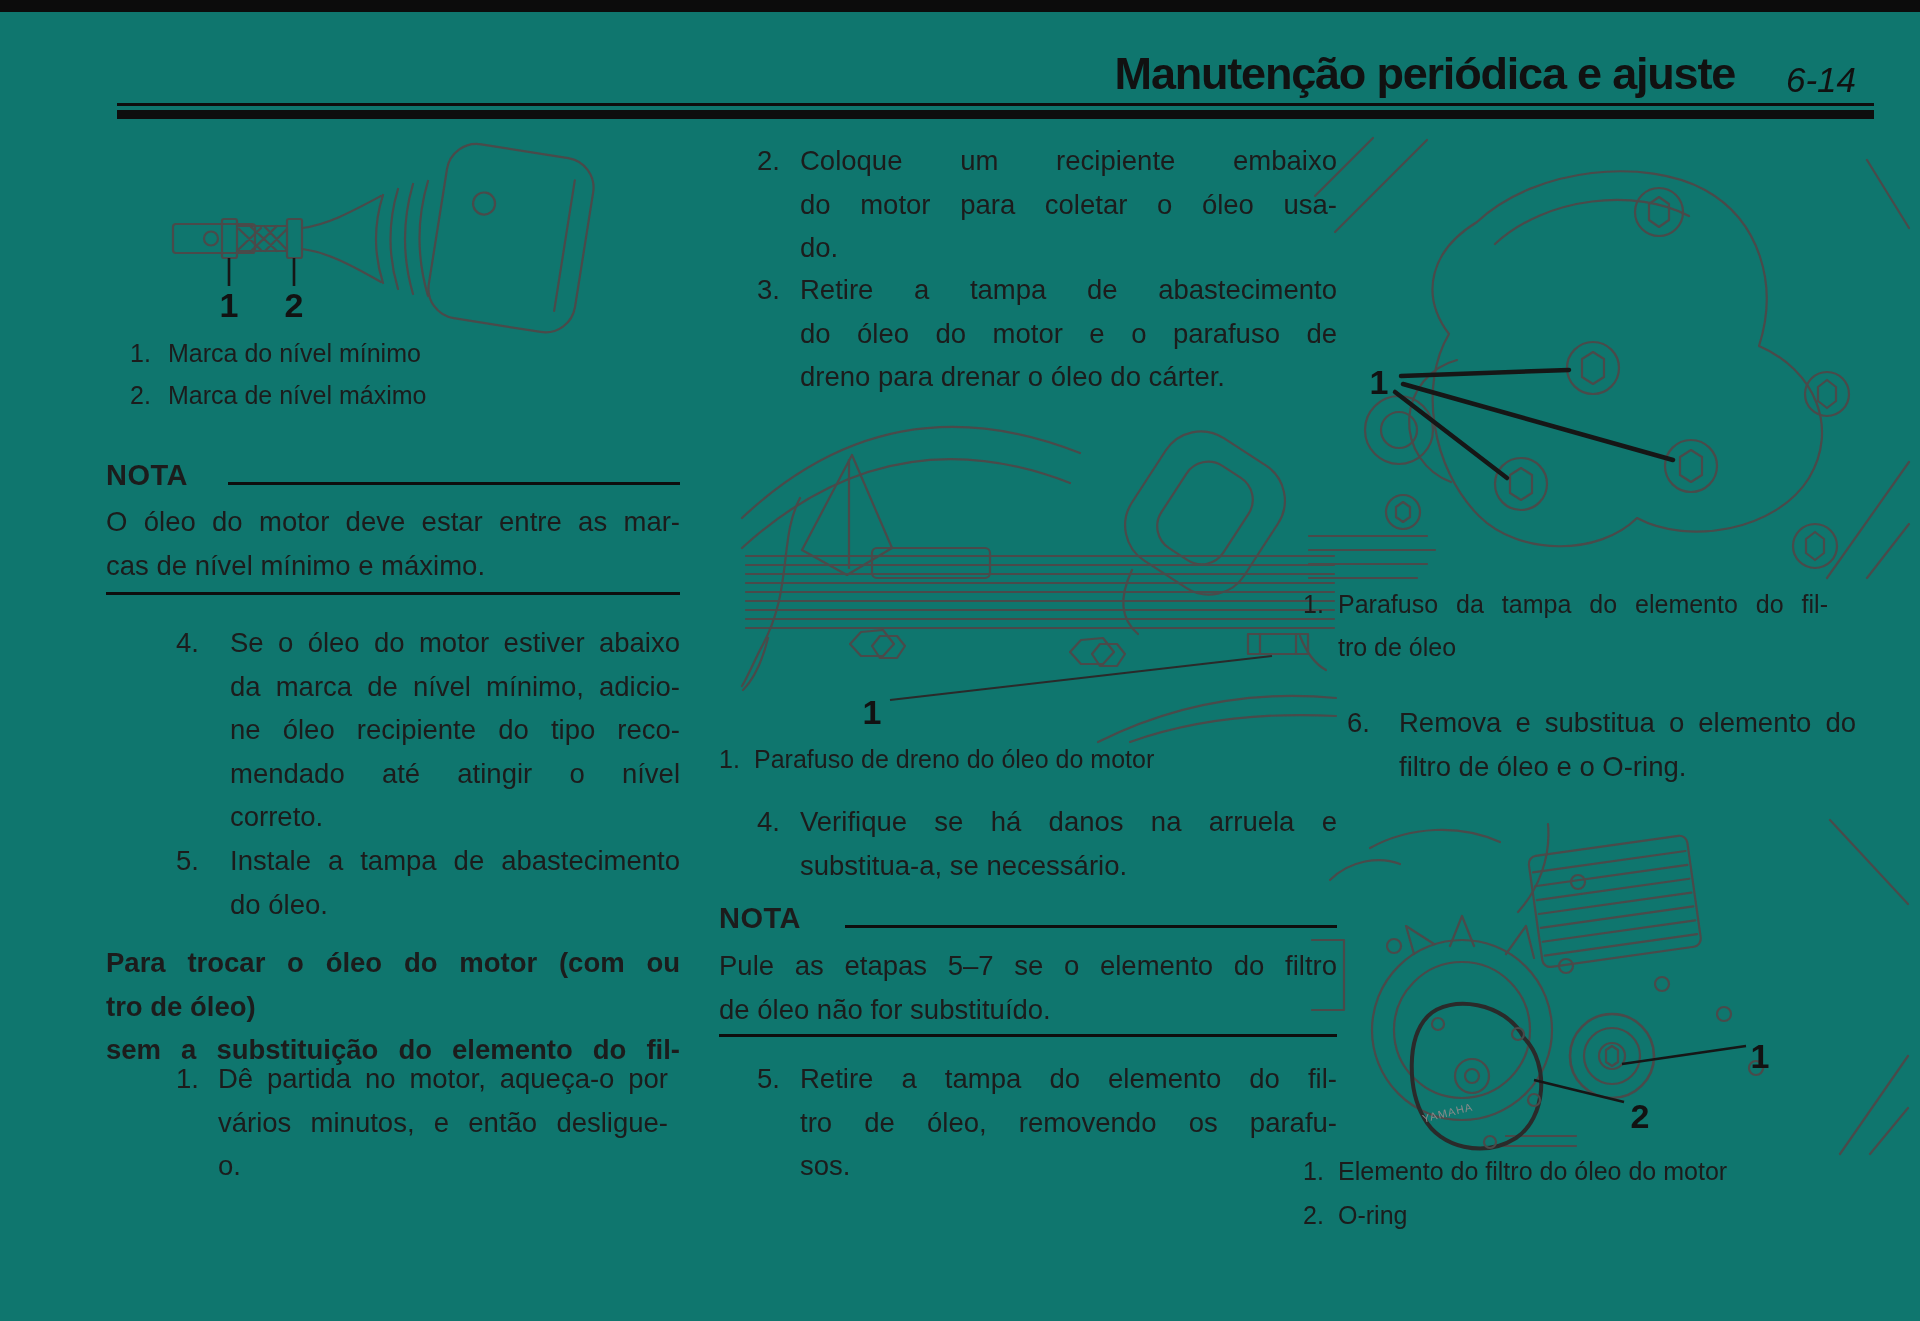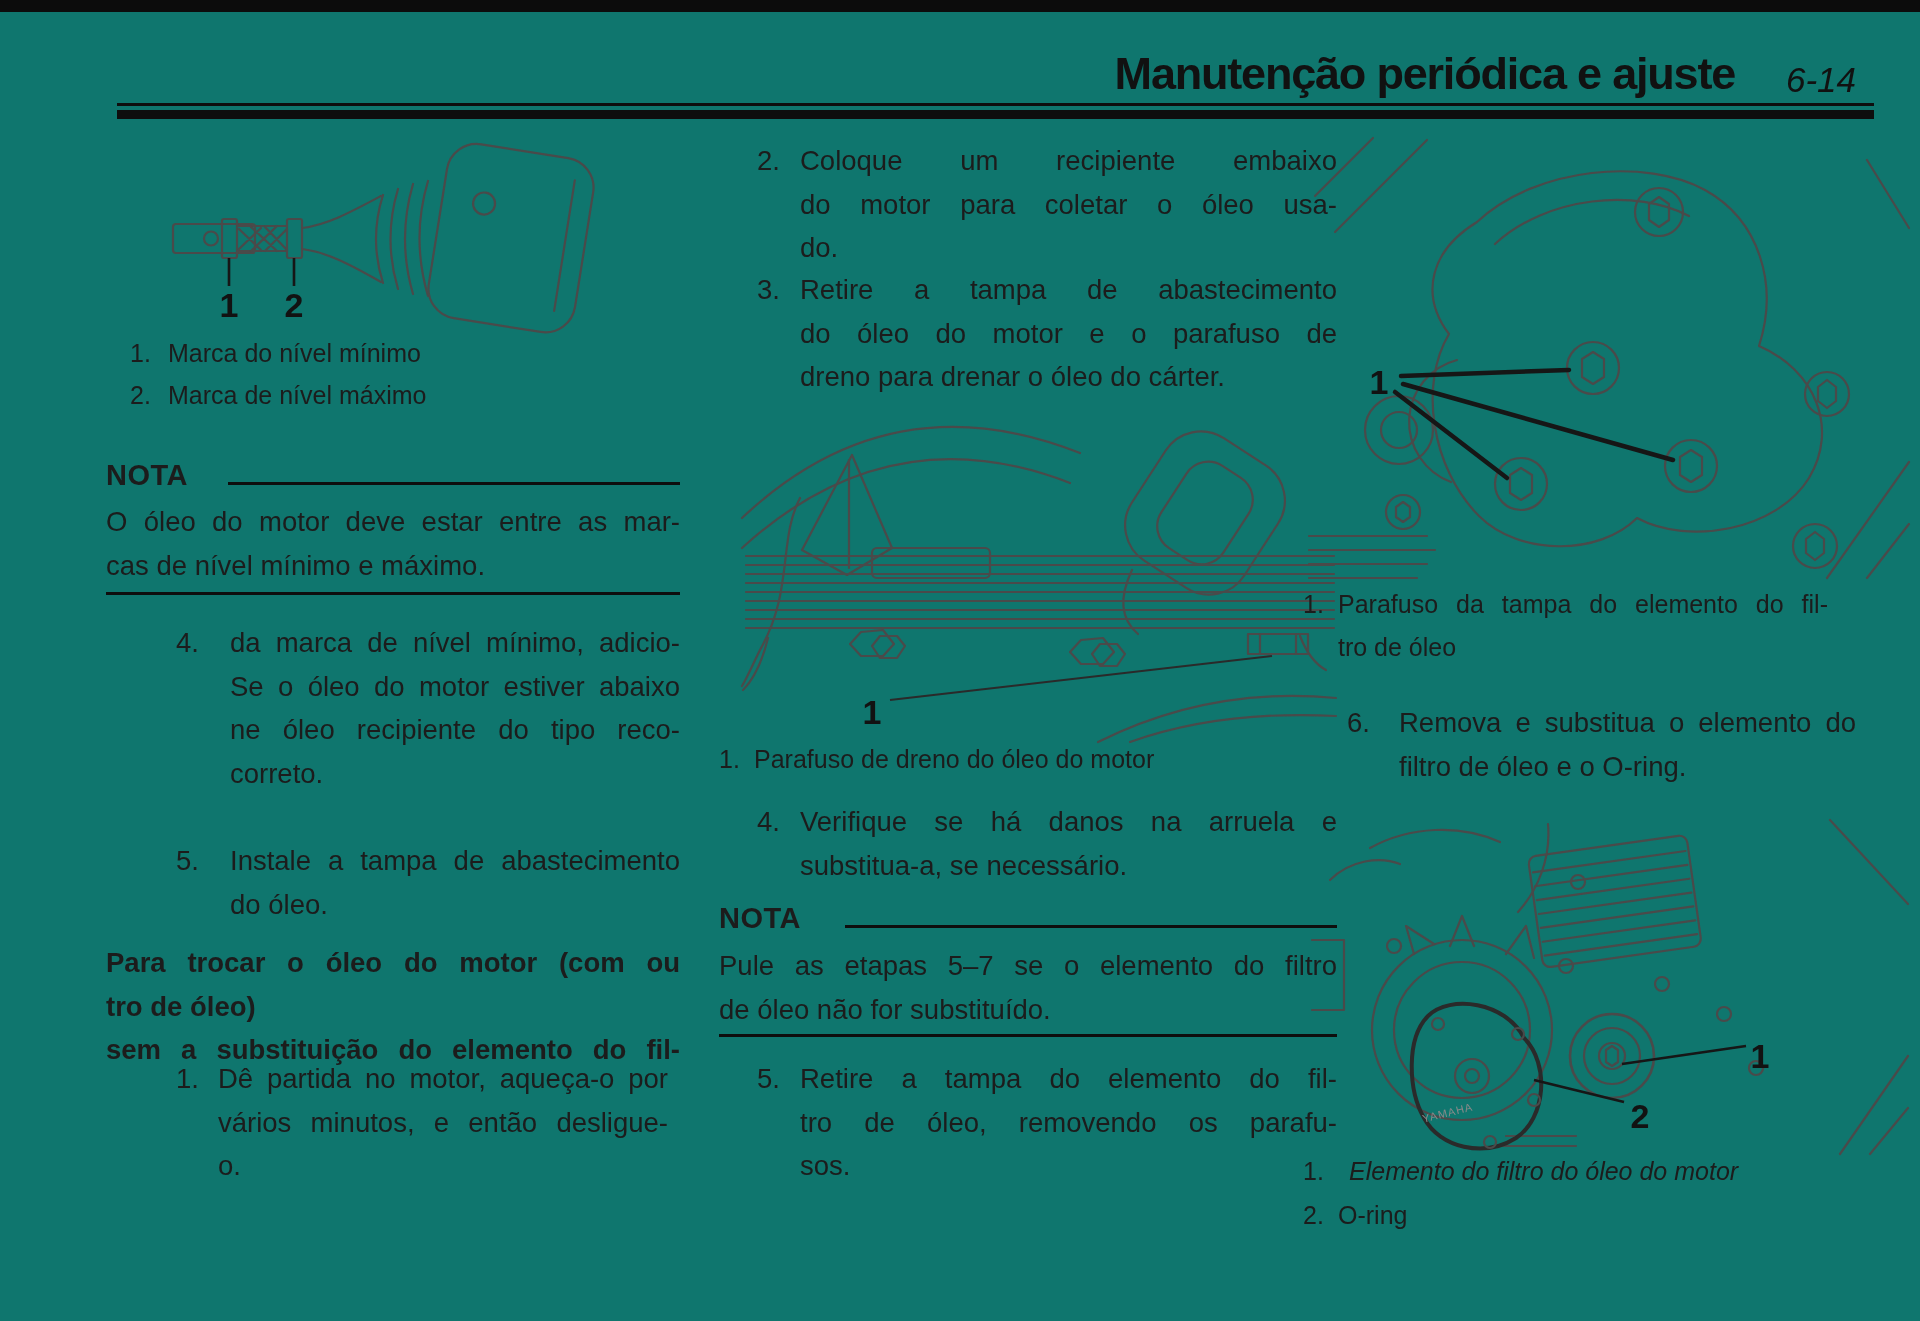--- a/index.html
+++ b/index.html
@@ -84,23 +84,24 @@
   <div class="rule" style="left:228px; top:482px; width:452px; height:3px;"></div>
   <div class="abs body-block" style="left:106px; top:500px; width:574px;">
       <div class="ln jf">O óleo do motor deve estar entre as mar-</div>
       <div class="ln">cas de nível mínimo e máximo.</div>
     </div>
   <div class="rule" style="left:106px; top:592px; width:574px; height:3px;"></div>
 
   <div class="step body-block" style="left:176px; top:621px; width:504px;">
     <div class="num">4.</div>
     <div class="stx" style="margin-left:54px; width:450px;">
+        <div class="ln jf">Se o óleo do motor estiver abaixo</div>
         <div class="ln jf">da marca de nível mínimo, adicio-</div>
-        <div class="ln jf">Se o óleo do motor estiver abaixo</div>
         <div class="ln jf">ne óleo recipiente do tipo reco-</div>
+        <div class="ln jf">mendado até atingir o nível</div>
         <div class="ln">correto.</div>
       </div>
   </div>
   <div class="step body-block" style="left:176px; top:839px; width:504px;">
     <div class="num">5.</div>
     <div class="stx" style="margin-left:54px; width:450px;">
         <div class="ln jf">Instale a tampa de abastecimento</div>
         <div class="ln">do óleo.</div>
       </div>
   </div>
@@ -277,20 +278,20 @@
     </g>
     <text class="logo-txt" x="112" y="298" transform="rotate(-14 140 295)">YAMAHA</text>
     <path class="art-lead2" d="M436,228 L312,246"></path>
     <path class="art-lead2" d="M314,284 L224,262"></path>
     <text class="fig-num" x="450" y="250">1</text>
     <text class="fig-num" x="330" y="310">2</text>
   </svg>
 
   <div class="cap cap-block" style="left:1303px; top:1150px; width:560px;">
     <span class="cnum">1.</span>
-    <span class="ctx" style="margin-left:46px;font-style:italic;">Elemento do filtro do óleo do motor</span>
+    <span class="ctx" style="margin-left:35px;">Elemento do filtro do óleo do motor</span>
   </div>
   <div class="cap cap-block" style="left:1303px; top:1194px; width:560px;">
     <span class="cnum">2.</span>
     <span class="ctx" style="margin-left:35px;">O-ring</span>
   </div>
 
 </div>
 
 </body></html>

